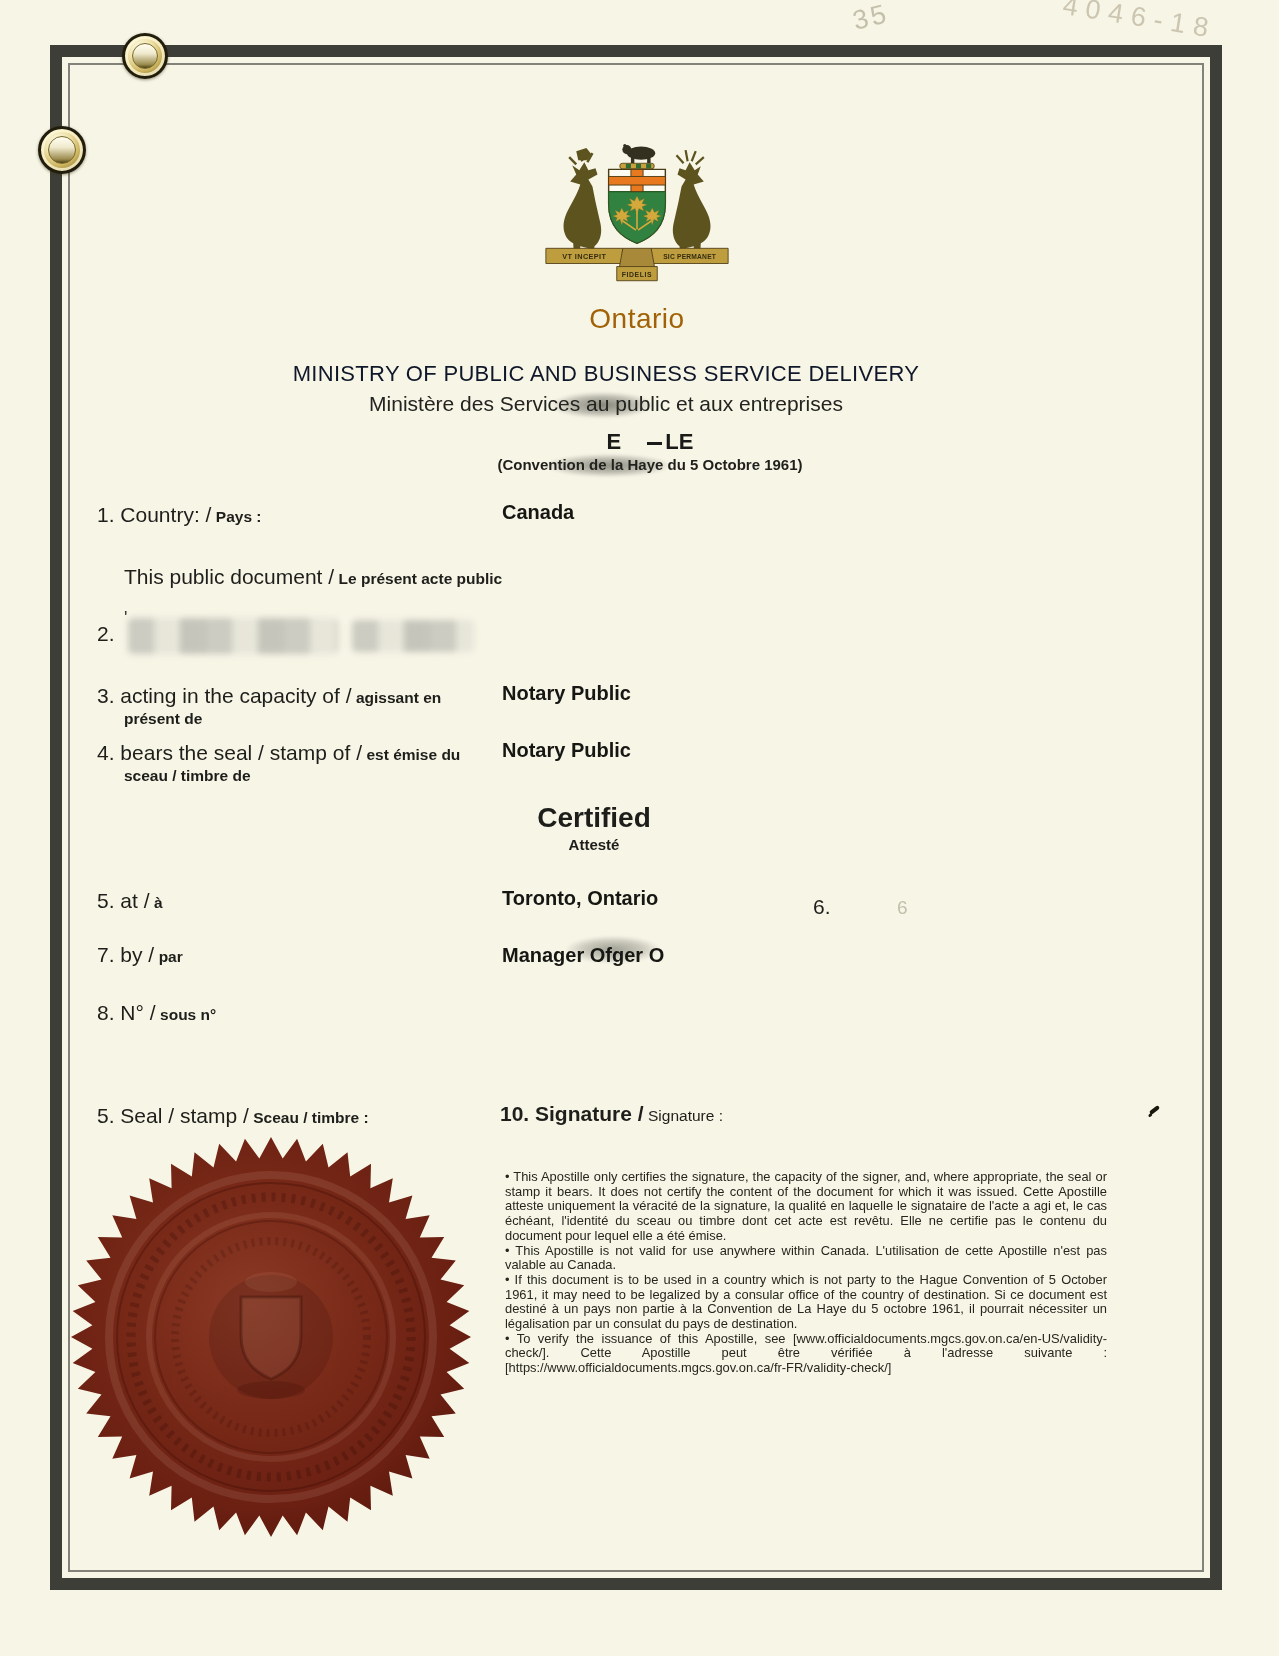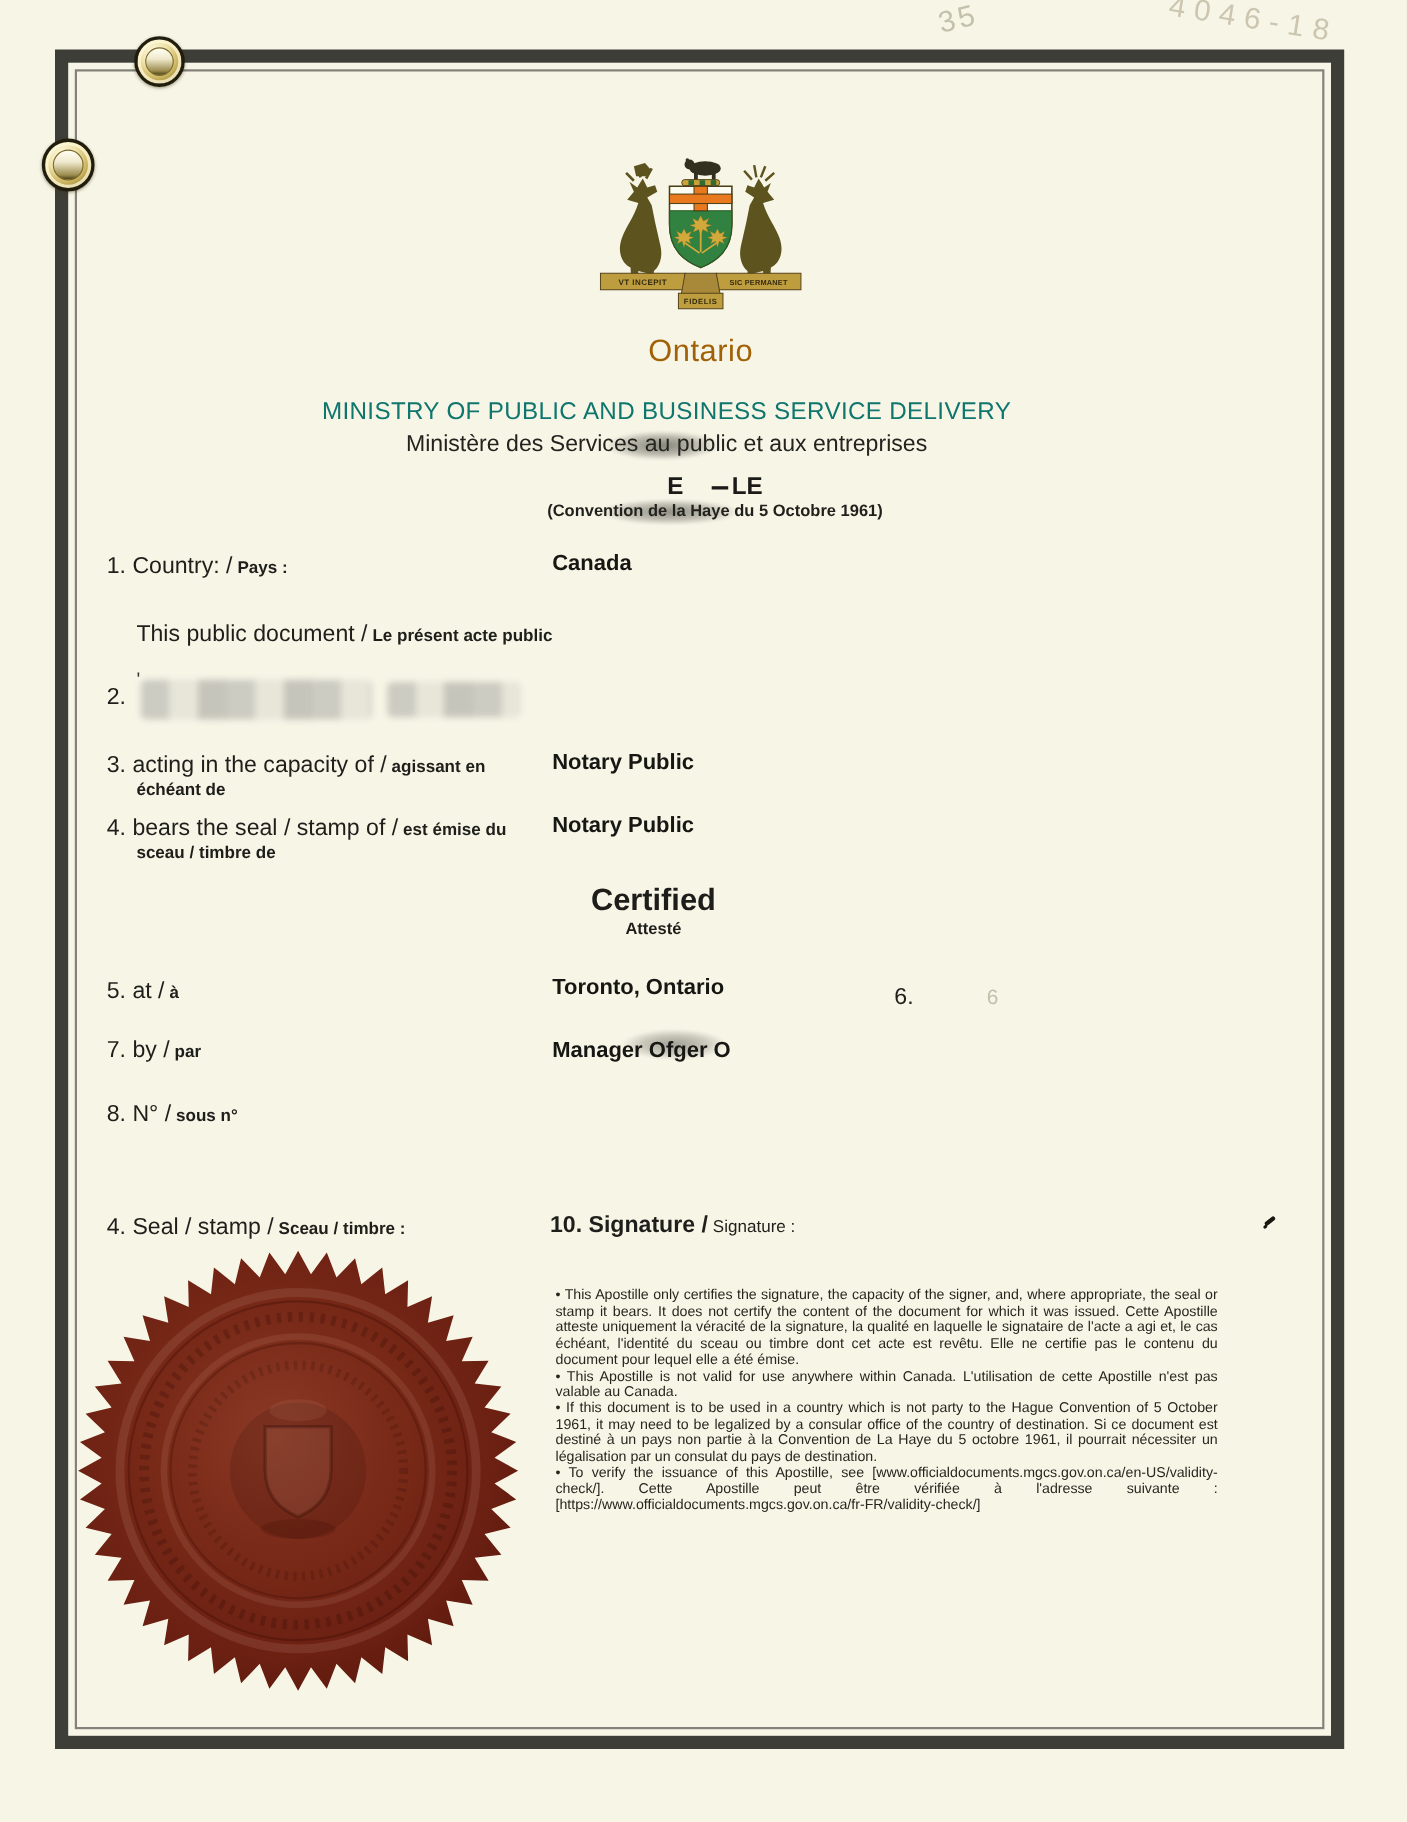--- a/index.html
+++ b/index.html
@@ -27,21 +27,21 @@
     transform:rotate(-6deg);font-weight:400;}
   #pencil-right{left:1062px;top:2px;transform:rotate(9deg);color:#ccc6b1;}
   #pencil-left{left:853px;top:2px;transform:rotate(-14deg);letter-spacing:3px;}
   
   .crest{position:absolute;left:535px;top:141px;width:204px;height:162px;}
   .province{position:absolute;left:437px;top:303px;width:400px;text-align:center;
     font-size:28px;color:#a16207;letter-spacing:.5px;}
   
   .center-a{position:absolute;left:0;width:1212px;text-align:center;}
   .center-b{position:absolute;left:0;width:1300px;text-align:center;}
-  #ministry-en{top:361px;font-size:22px;letter-spacing:.3px;color:#0f766e;}
+  #ministry-en{top:361px;font-size:22px;letter-spacing:.3px;color:#0f172a;}
   #ministry-fr{top:392px;font-size:21px;color:#232320;}
   #apostille-line{top:429px;font-size:22px;font-weight:bold;color:#1a1a18;}
   #apostille-line .dash{display:inline-block;width:15px;height:3.5px;background:#1a1a18;
     margin:0 3px 4px 26px;}
   #convention-line{top:456px;font-size:15px;font-weight:bold;color:#1f1f1c;}
   
   .smudge{position:absolute;border-radius:50%;
     background:radial-gradient(ellipse at center, rgba(38,38,32,.55) 0%, rgba(38,38,32,.28) 45%, rgba(38,38,32,0) 72%);
     filter:blur(1.6px);}
   #smudge-fr{left:551px;top:392px;width:102px;height:26px;}
@@ -191,21 +191,21 @@
   <div class="row" id="row-2">
     <span class="en">2.</span>
   </div>
   <div class="tick">'</div>
   <div class="redact" id="redact-a"></div>
   <div class="redact" id="redact-b"></div>
 
   <div class="row" id="row-3">
     <span class="en">3. acting in the capacity of /</span>
     <span class="fr">agissant en</span>
-    <span class="fr2">échéant de</span>
+    <span class="fr2">présent de</span>
   </div>
   <div class="value" id="val-3">Notary Public</div>
 
   <div class="row" id="row-4">
     <span class="en">4. bears the seal / stamp of /</span>
     <span class="fr">est émise du</span>
     <span class="fr2">sceau / timbre de</span>
   </div>
   <div class="value" id="val-4">Notary Public</div>
 
@@ -230,21 +230,21 @@
     <span class="fr">par</span>
   </div>
   <div class="value" id="val-7">Manager Ofger O</div>
 
   <div class="row" id="row-8">
     <span class="en">8. N° /</span>
     <span class="fr">sous n°</span>
   </div>
 
   <div class="row" id="row-9">
-    <span class="en">4. Seal / stamp /</span>
+    <span class="en">5. Seal / stamp /</span>
     <span class="fr">Sceau / timbre :</span>
   </div>
 
   <div class="row" id="row-10">
     <span class="en bold">10. Signature /</span>
     <span class="fr" style="font-weight:normal;">Signature :</span>
   </div>
   <div class="pen-mark"></div>
 
   <div class="seal">

